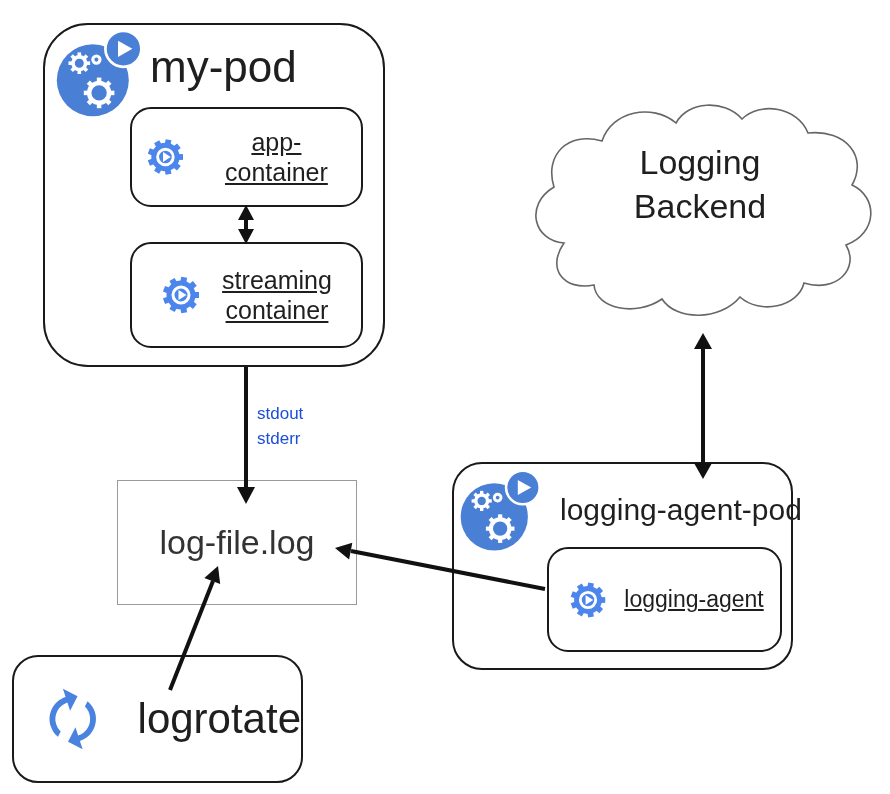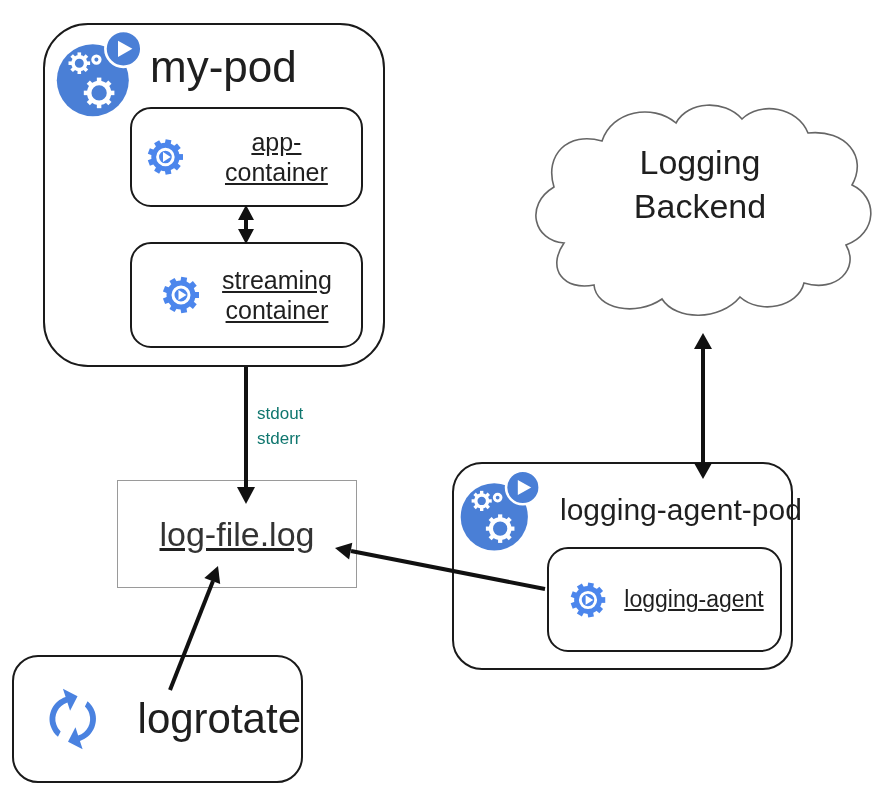--- a/index.html
+++ b/index.html
@@ -10,21 +10,21 @@
   .rounded-md{border-radius:30px;}
   .rounded-sm{border-radius:21px;}
   .node{display:flex;align-items:center;justify-content:center;gap:13px;padding:0 10px;text-decoration:underline;}
   .node-label{font-size:25px;line-height:1.22;text-align:center;}
   .file-box{position:absolute;background:#fff;border:1px solid #9a9a9a;box-sizing:border-box;
             display:flex;align-items:center;justify-content:center;}
   .file-label{font-size:34px;color:#333;}
   .pod-title{position:absolute;font-size:44px;}
   .agent-pod-title{position:absolute;font-size:30px;}
   .cloud-label{position:absolute;font-size:34px;text-align:center;line-height:1.28;}
-  .stream-label{position:absolute;font-size:17px;line-height:1.45;color:#0f766e;}
+  .stream-label{position:absolute;font-size:17px;line-height:1.45;color:#1d4ed8;}
   .logrotate-label{font-size:42px;}
   .abs{position:absolute;}
   svg{display:block;}
   .overlay{position:absolute;left:0;top:0;pointer-events:none;}
 </style>
 </head>
 <body>
 
 <div class="canvas">
 
@@ -99,21 +99,21 @@
       <polygon points="21.5,19 21.5,29 29.5,24" fill="#ffffff"></polygon>
     </svg>
     <div class="node-label" style="width:118px;">streaming container</div>
   </div>
 
   <div class="stream-label" style="left:257px;top:402px;">
     <div>stdout</div>
     <div>stderr</div>
   </div>
 
-  <div class="file-box" style="left:117px;top:480px;width:240px;height:108px;text-decoration:underline;">
+  <div class="file-box" style="left:117px;top:480px;width:240px;height:125px;">
     <div class="file-label">log-file.log</div>
   </div>
 
   <svg class="abs" style="left:516px;top:93px;" width="368" height="238" viewBox="0 0 368 238">
     <path d="M 48 150
              C 18 148, 8 112, 38 94
              C 28 62, 52 38, 86 48
              C 96 18, 136 10, 160 30
              C 172 8, 208 6, 226 26
              C 244 8, 282 14, 292 40

